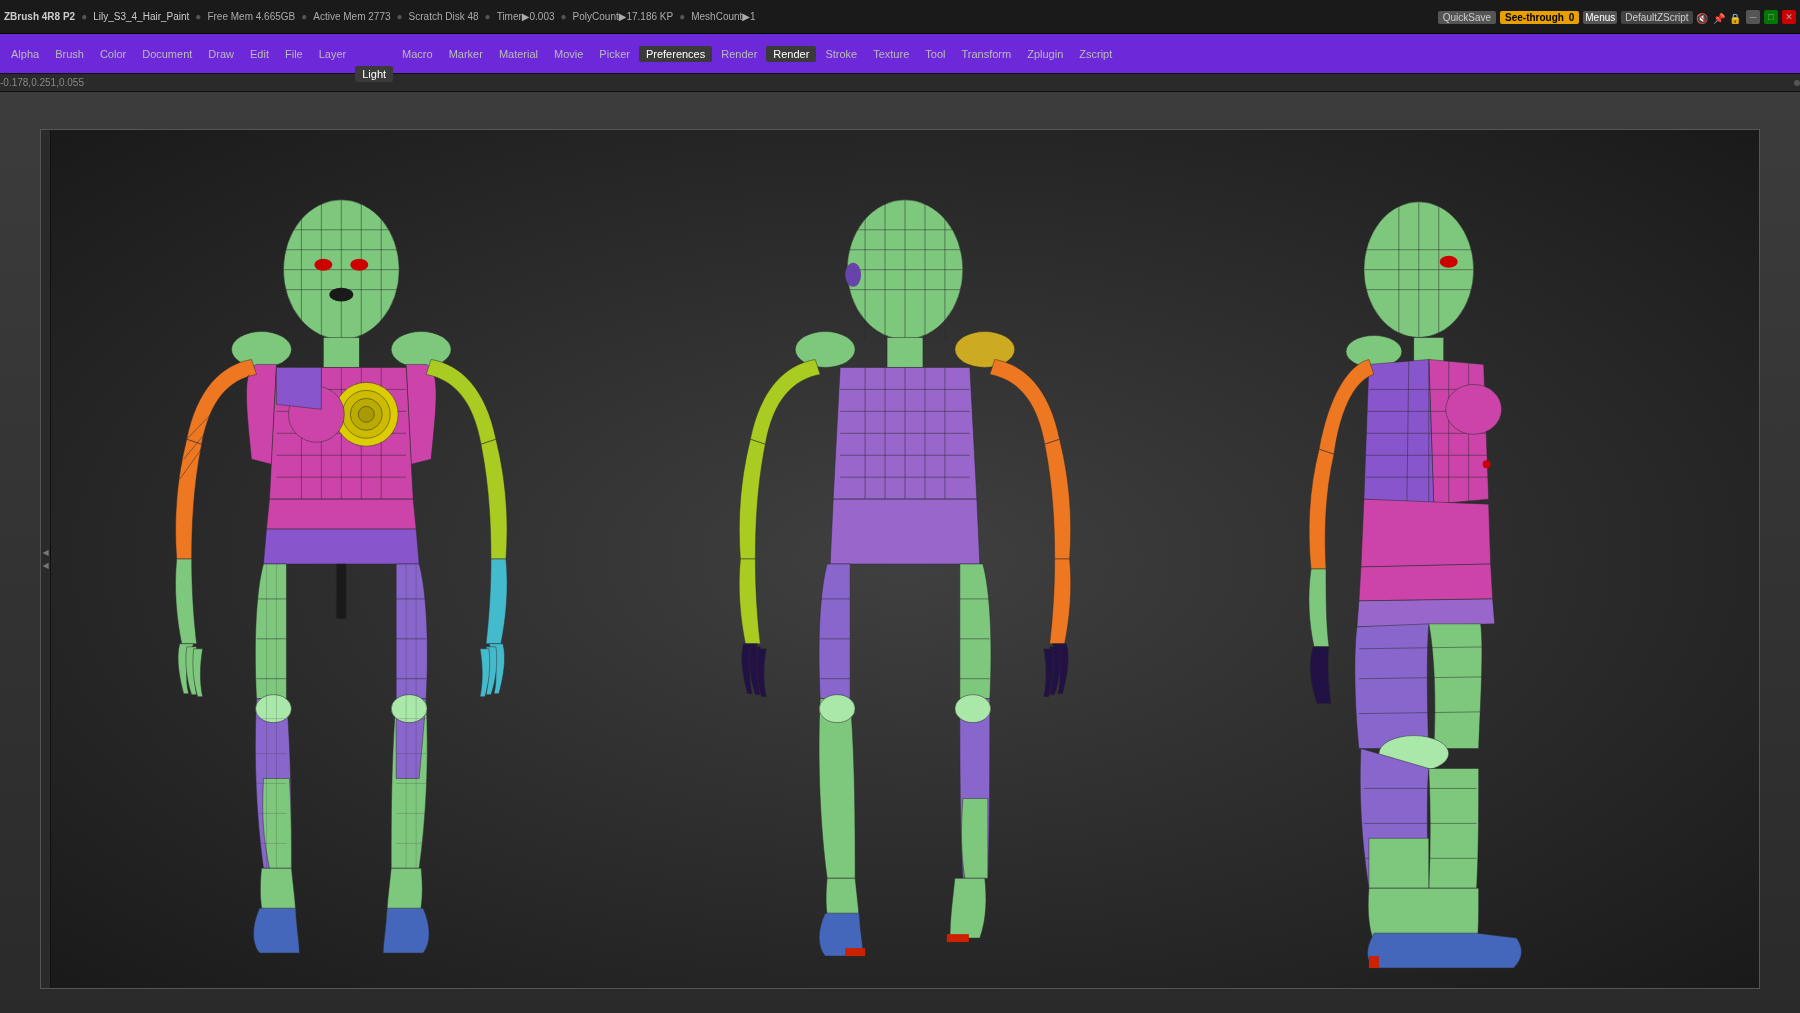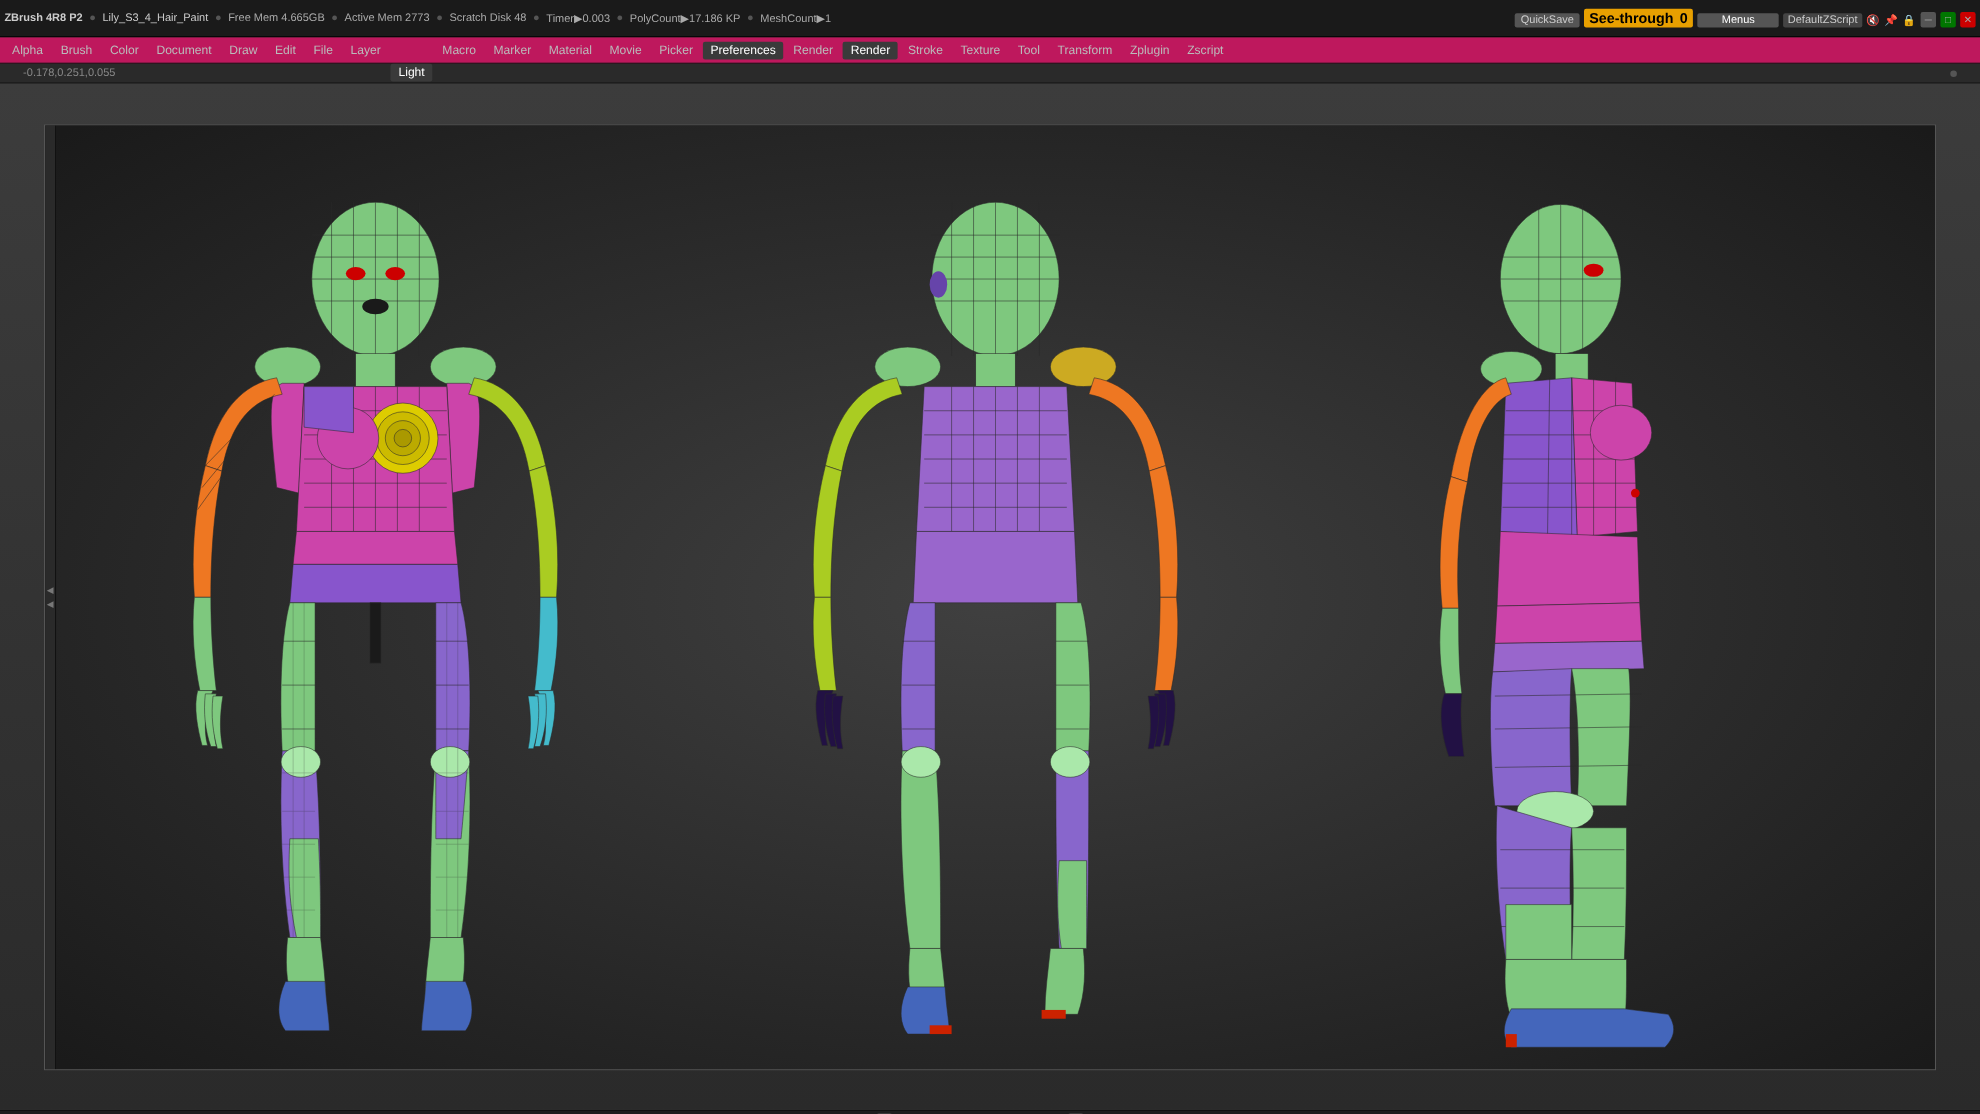--- a/index.html
+++ b/index.html
@@ -34,49 +34,49 @@
     }
     #title-bar .title-right {
       display: flex;
       align-items: flex-end;
       gap: 4px;
     }
     .see-through-btn {
       background: #e8a000;
       color: #000;
       padding: 1px 5px;
-      font-size: 13px;
+      font-size: 10px;
       font-weight: bold;
       border-radius: 2px;
     }
     .menus-btn {
       background: #555;
       color: #fff;
-      padding: 1px 22px;
+      padding: 1px 2px;
       font-size: 10px;
       border-radius: 2px;
     }
     .win-btn {
       width: 14px;
       height: 14px;
       background: #555;
       display: inline-flex;
       align-items: center;
       justify-content: center;
       font-size: 9px;
       border-radius: 2px;
       cursor: pointer;
     }
     .win-btn.close { background: #c00; }
     .win-btn.maximize { background: #070; }
 
     
     #menu-bar {
-      height: 24px;
-      background: #be185d;
+      height: 40px;
+      background: #6d28d9;
       display: flex;
       align-items: center;
       padding: 0 4px;
       gap: 2px;
       border-bottom: 1px solid #111;
     }
     .menu-item {
       padding: 2px 7px;
       color: #bbb;
       font-size: 11px;
@@ -84,21 +84,21 @@
       border-radius: 2px;
       white-space: nowrap;
     }
 
     
     #coord-bar {
       height: 18px;
       background: #2a2a2a;
       display: flex;
       align-items: center;
-      padding: 0 21px;
+      padding: 0 0;
       font-size: 10px;
       color: #888;
       border-bottom: 1px solid #111;
     }
 
     
     #viewport-area {
       position: relative;
       width: 100%;
       height: calc(100% - 20px - 24px - 18px - 18px);

